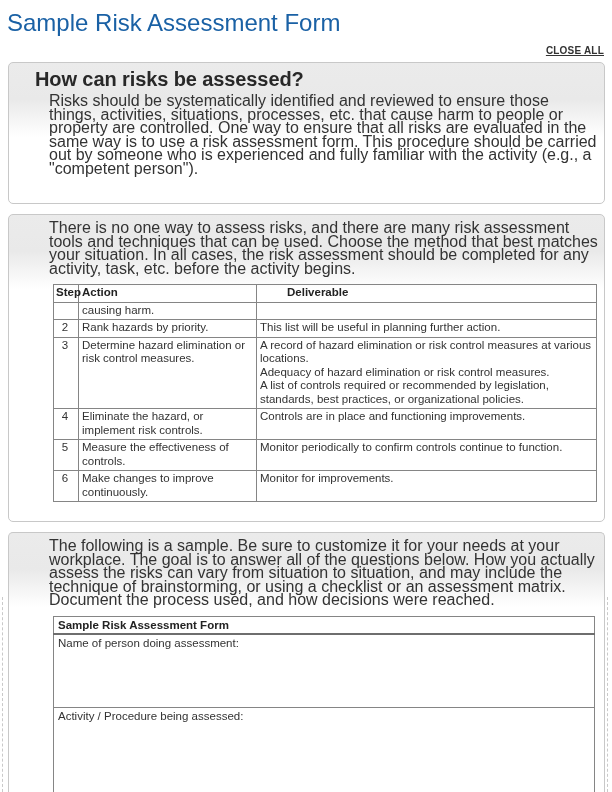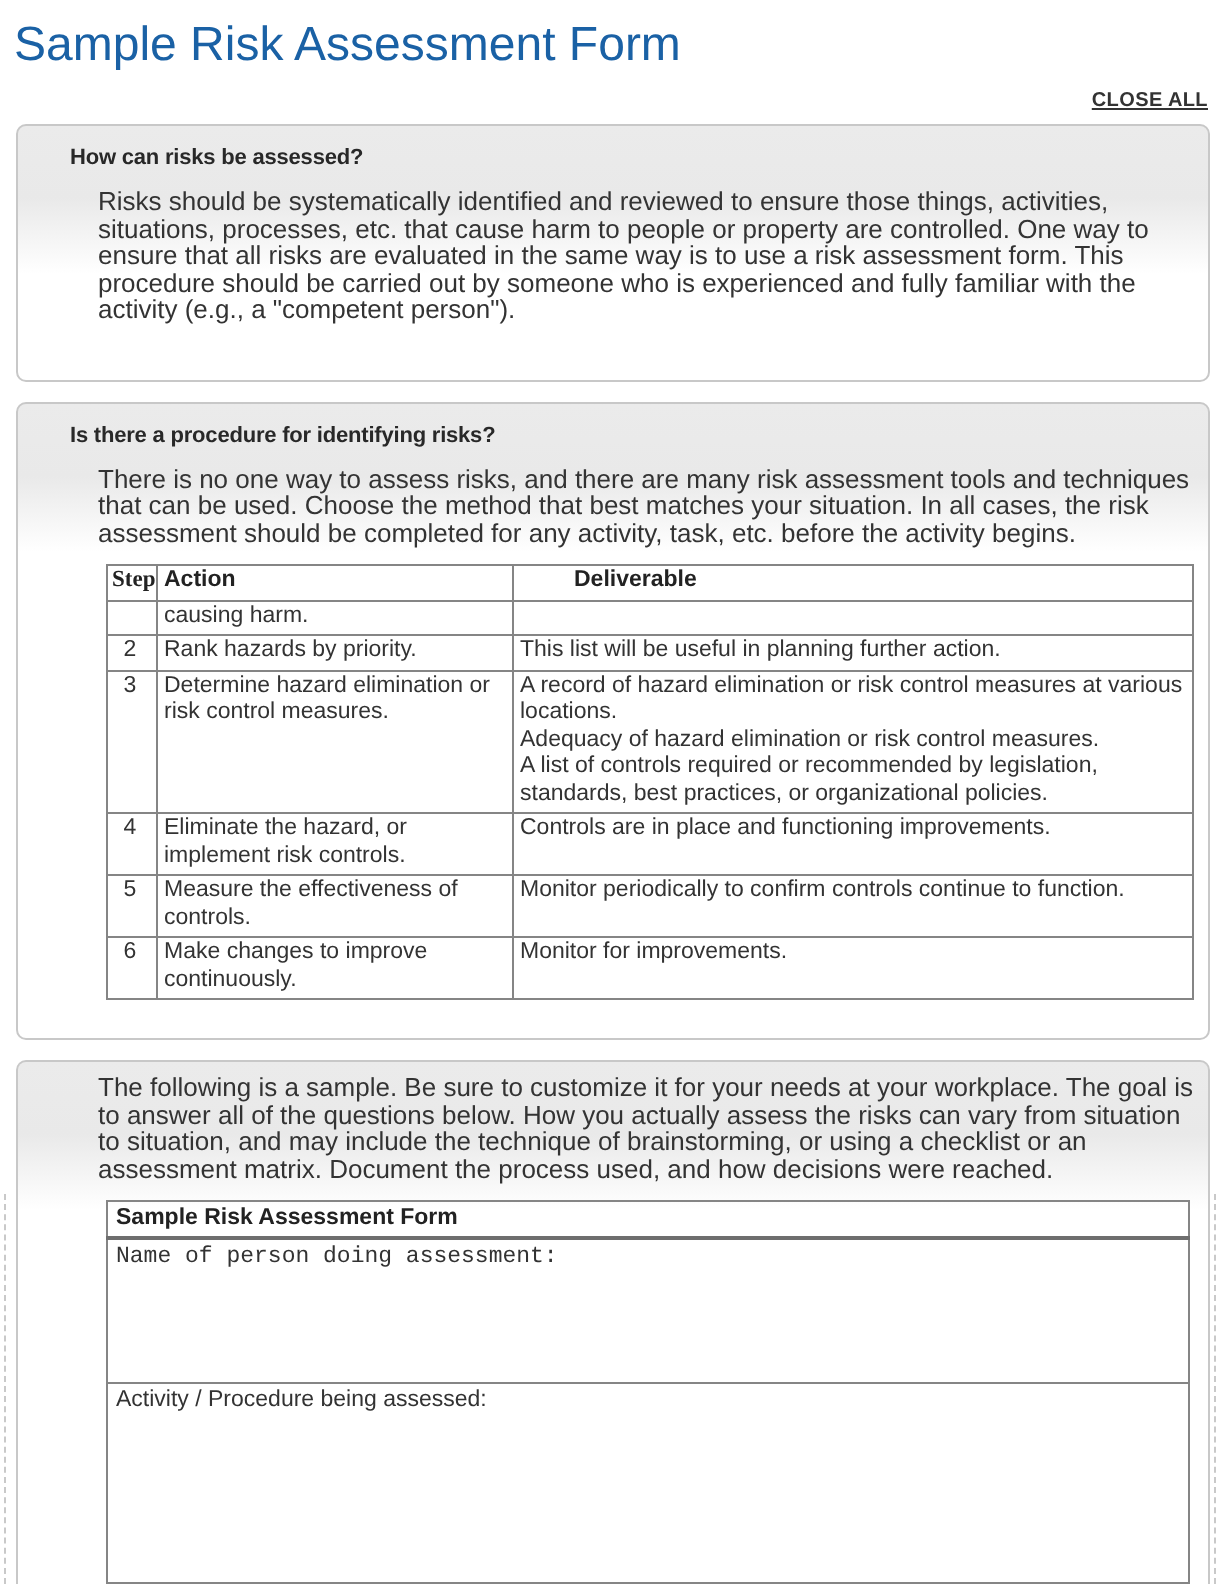--- a/index.html
+++ b/index.html
@@ -34,28 +34,28 @@
     background:linear-gradient(180deg,#ebebeb 0px,#e9e9e9 36px,#ffffff 74px);
     padding-bottom:19px;
   }
   .section-card.clipped{
     height:400px;
     border-bottom:none;
     border-radius:5px 5px 0 0;
     padding-bottom:0;
   }
   .section-heading{
-    font-size:11px; font-weight:700; color:#282828;
+    font-size:20px; font-weight:700; color:#282828;
     padding:7px 10px 0 26px;
     line-height:18px;
     letter-spacing:-0.1px;
   }
   .section-body{ padding:6px 12px 0 40px; }
   .para{
-    font-size:13px; line-height:13.5px; color:#333333;
+    font-size:16px; line-height:13.5px; color:#333333;
     width:549px;
     margin-bottom:9px;
   }
   .inline-link{
     color:#333333; text-decoration:underline; font-weight:400;
   }
 
   
   table.steps{
     border-collapse:collapse;
@@ -64,21 +64,21 @@
     font-size:11.5px; line-height:13.5px; color:#333333;
     table-layout:fixed;
   }
   table.steps th, table.steps td{
     border:1px solid #858585;
     vertical-align:top;
     padding:1px 3px 2px 3px;
     text-align:left;
   }
   table.steps th{ font-weight:700; color:#222; }
-  table.steps .col-step{ width:25px; padding-left:2px; padding-right:0;font-family:Liberation Serif, serif; }
+  table.steps .col-step{ width:25px; padding-left:2px; padding-right:0; }
   table.steps td.step-num{ text-align:center; padding-left:0; padding-right:2px; }
   table.steps .col-action{ width:178px; }
   table.steps .col-deliv{ width:340px;padding-left:30px; }
   table.steps .dline{ display:block; }
 
   
   table.form{
     border-collapse:collapse;
     margin-left:4px; margin-top:2px;
     width:542px;
@@ -87,21 +87,21 @@
   table.form td{
     border:1px solid #858585;
     vertical-align:top;
     padding:2px 4px;
   }
   table.form td.form-title-cell{
     font-weight:700; color:#222;
     border-bottom:2px solid #6e6e6e;
     padding:2px 4px 1px 4px;
   }
-  table.form tr.row-name td{ height:73px;font-family:Liberation Mono, monospace; }
+  table.form tr.row-name td{ height:73px; }
   table.form tr.row-date td{ height:30px; }
   table.form tr.row-activity td{ height:100px; }
 
   
   .edge-guide{ position:absolute; width:0; border-left:1px dashed #c9c9c9; top:597px; height:195px; }
   .edge-guide.left{ left:2px; }
   .edge-guide.right{ left:607px; }
 </style>
 </head>
 <body>
@@ -115,21 +115,20 @@
   </div>
 
   <div class="section-card">
     <div class="section-heading">How can risks be assessed?</div>
     <div class="section-body">
       <p class="para">Risks should be systematically identified and reviewed to ensure those things, activities, situations, processes, etc. that cause harm to people or property are controlled. One way to ensure that all risks are evaluated in the same way is to use a risk assessment form. This procedure should be carried out by someone who is experienced and fully familiar with the activity (e.g., a "competent person").</p>
     </div>
   </div>
 
   <div class="section-card">
-    <div class="section-heading">Is there a procedure for identifying risks?</div>
     <div class="section-body">
       <p class="para">There is no one way to assess risks, and there are many risk assessment tools and techniques that can be used. Choose the method that best matches your situation. In all cases, the risk assessment should be completed for any activity, task, etc. before the activity begins.</p>
 
       <table class="steps">
         <tbody>
             <tr>
           <th class="col-step">Step</th>
           <th class="col-action">Action</th>
           <th class="col-deliv">Deliverable</th>
         </tr>

